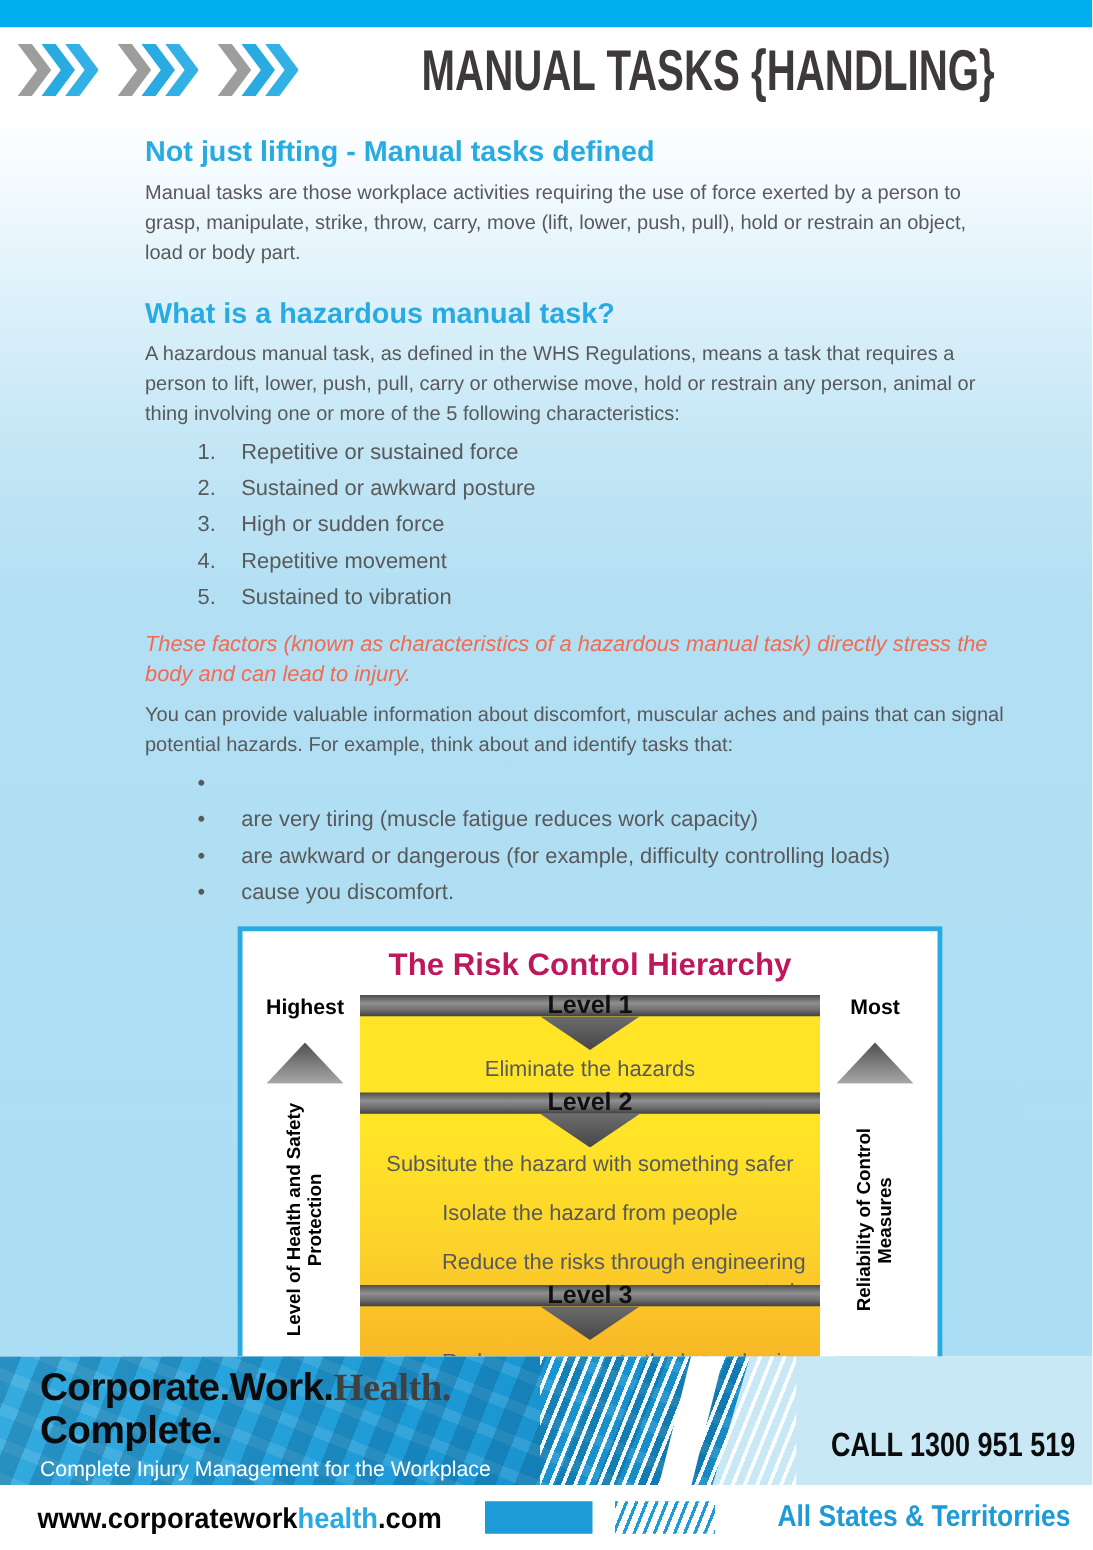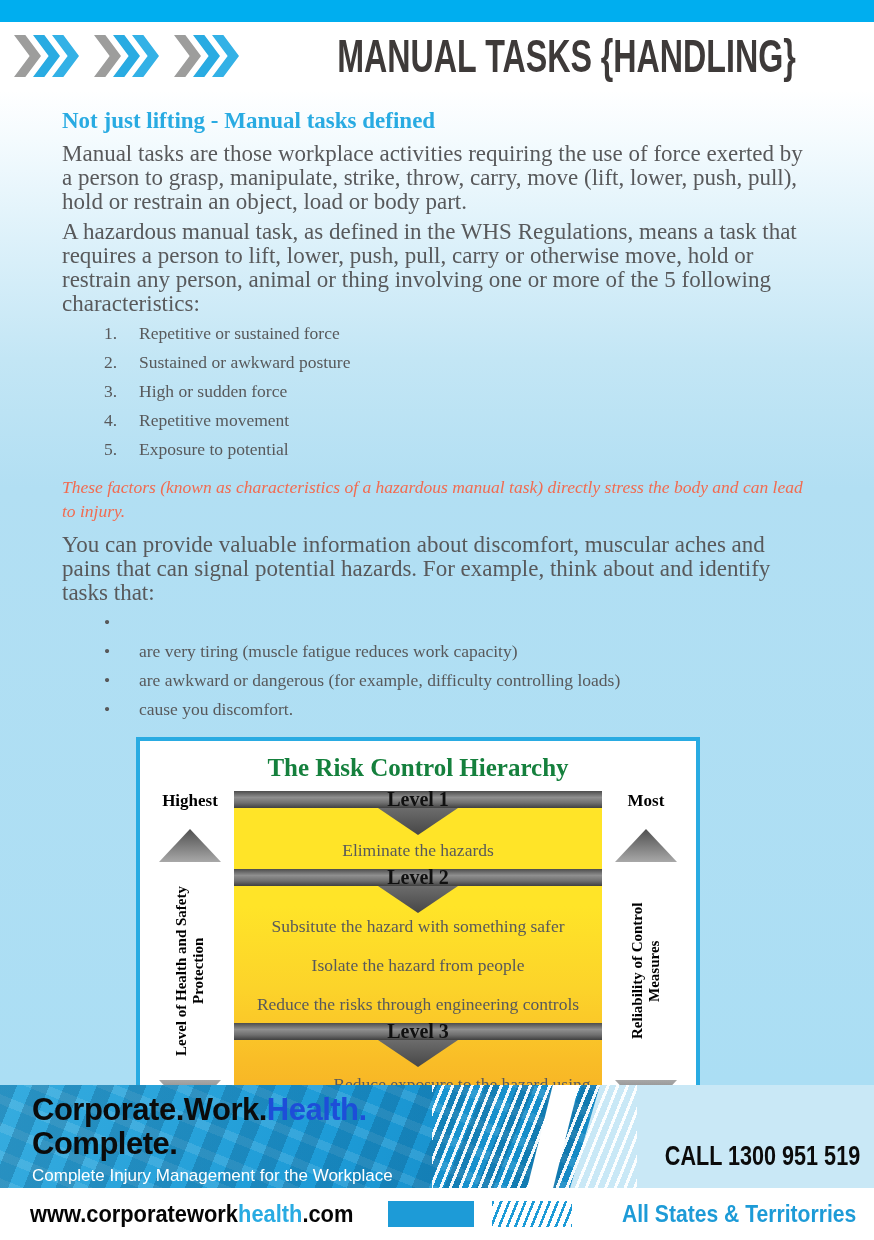--- a/index.html
+++ b/index.html
@@ -28,49 +28,48 @@
   .chev.c-blue { background:#29ABE2; }
   .chev.c-blue2 { background:#33B1E6; }
   h1.doc-title {
     margin:0; font-size:46px; font-weight:bold; color:#3E3A39;
     white-space:nowrap; transform:scaleX(0.70); letter-spacing:0px;
   }
 
   
   .content {
     position:relative; height:995px; box-sizing:border-box;
-    padding:2px 70px 0 62px;
+    padding:2px 70px 0 116px;
     background:linear-gradient(180deg,#ffffff 0%,#f4fbfe 5%,#ddf1fa 15%,#c3e6f5 27%,#b2dff3 40%,#abdef4 100%);
-    font-family:Liberation Serif, serif;
   }
   h2.sec {
     color:#29ABE2; font-size:23px; font-weight:bold;
     margin:0 0 8px 0; padding-top:16px;
   }
   p.body {
-    color:#58595B; font-size:23px; line-height:24px;
+    color:#58595B; font-size:16px; line-height:24px;
     margin:0 0 6px 0; max-width:742px;
   }
   ol.numlist, ul.bullist { list-style:none; margin:6px 0 4px 0; padding:0; }
   .numlist li, .bullist li {
     display:flex; color:#58595B; font-size:17.5px; line-height:23px; margin:6px 0;
   }
   .numlist .num { width:35px; margin-left:42px; flex:none; }
   .bullist .bul { width:35px; margin-left:42px; flex:none; color:#58595B; }
   p.note {
     color:#F26B50; font-style:italic; font-size:17.5px; line-height:24px;
     margin:14px 0 10px 0; max-width:742px;
   }
 
   
   .hbox {
     width:556px; margin:16px 0 0 74px;
     background:#fff; border:4px solid #29ABE2; box-sizing:content-box;
   }
-  .htitle { text-align:center; color:#15803d; font-size:25px; font-weight:bold; padding:13px 0 9px; }
+  .htitle { text-align:center; color:#be185d; font-size:25px; font-weight:bold; padding:13px 0 9px; }
   .hrow { display:flex; padding:0 6px 20px 6px; }
   .haxis { width:88px; flex:none; display:flex; flex-direction:column; align-items:center;gap:13px; }
   .axis-cap { font-weight:bold; font-size:17px; color:#000; line-height:20px; }
   .tri { width:62px; height:33px; flex:none; }
   .tri-up { clip-path:polygon(50% 0,100% 100%,0 100%); background:linear-gradient(180deg,#4f4f4f,#a8a8a8); margin-top:5px; }
   .tri-down { clip-path:polygon(0 0,100% 0,50% 100%); background:linear-gradient(180deg,#a8a8a8,#555555); margin-bottom:5px; }
   .vertlabel {
     flex:1; display:flex; align-items:center; justify-content:center;
     writing-mode:vertical-rl; transform:rotate(180deg);
     font-weight:bold; font-size:15px; color:#000; text-align:center;
@@ -111,21 +110,21 @@
     position:absolute; top:0; bottom:0; left:432px; width:205px;
     background:repeating-linear-gradient(112deg, rgba(255,255,255,0.95) 0 3px, rgba(255,255,255,0) 3px 9px);
   }
   .band-slash {
     position:absolute; top:-8px; bottom:-8px; left:540px; width:26px;
     background:#fff; transform:skewX(-14deg);
   }
   .brand { position:absolute; left:32px; top:8px; line-height:34px; }
   .brand-l1, .brand-l2 { font-size:31px; font-weight:bold; letter-spacing:-0.5px; }
   .brand-black { color:#0b0b0b; }
-  .brand-white { color:#1d4ed8; }
+  .brand-white { color:#404040;font-family:Liberation Serif, serif; }
   .tagline { color:#ffffff; font-size:17px; font-weight:normal; line-height:20px; margin-top:5px;text-align:right; }
   .call {
     position:absolute; right:14px; bottom:16px;
     color:#0b0b0b; font-size:27px; font-weight:bold; white-space:nowrap;
     transform:scaleX(0.80); transform-origin:right center;
   }
 
   
   .bottombar {
     height:52px; background:#fff;
@@ -171,20 +170,21 @@
     </div>
     <h1 class="doc-title">MANUAL TASKS {HANDLING}</h1>
 
   </header>
 
   <main class="content">
 
     <h2 class="sec">Not just lifting - Manual tasks defined</h2>
     <p class="body">Manual tasks are those workplace activities requiring the use of force exerted by a person to grasp, manipulate, strike, throw, carry, move (lift, lower, push, pull), hold or restrain an object, load or body part.</p>
 
+    <h2 class="sec">What is a hazardous manual task?</h2>
     <p class="body">A hazardous manual task, as defined in the WHS Regulations, means a task that requires a person to lift, lower, push, pull, carry or otherwise move, hold or restrain any person, animal or thing involving one or more of the 5 following characteristics:</p>
 
     <ol class="numlist">
       <li>
         <span class="num">1.</span>
         <span>Repetitive or sustained force</span>
       </li>
       <li>
         <span class="num">2.</span>
         <span>Sustained or awkward posture</span>
@@ -192,21 +192,21 @@
       <li>
         <span class="num">3.</span>
         <span>High or sudden force</span>
       </li>
       <li>
         <span class="num">4.</span>
         <span>Repetitive movement</span>
       </li>
       <li>
         <span class="num">5.</span>
-        <span>Exposure to potential</span>
+        <span>Sustained to vibration</span>
       </li>
     </ol>
 
     <p class="note">These factors (known as characteristics of a hazardous manual task) directly stress the body and can lead to injury.</p>
 
     <p class="body">You can provide valuable information about discomfort, muscular aches and pains that can signal potential hazards. For example, think about and identify tasks that:</p>
 
     <ul class="bullist">
       <li>
         <span class="bul">•</span>

